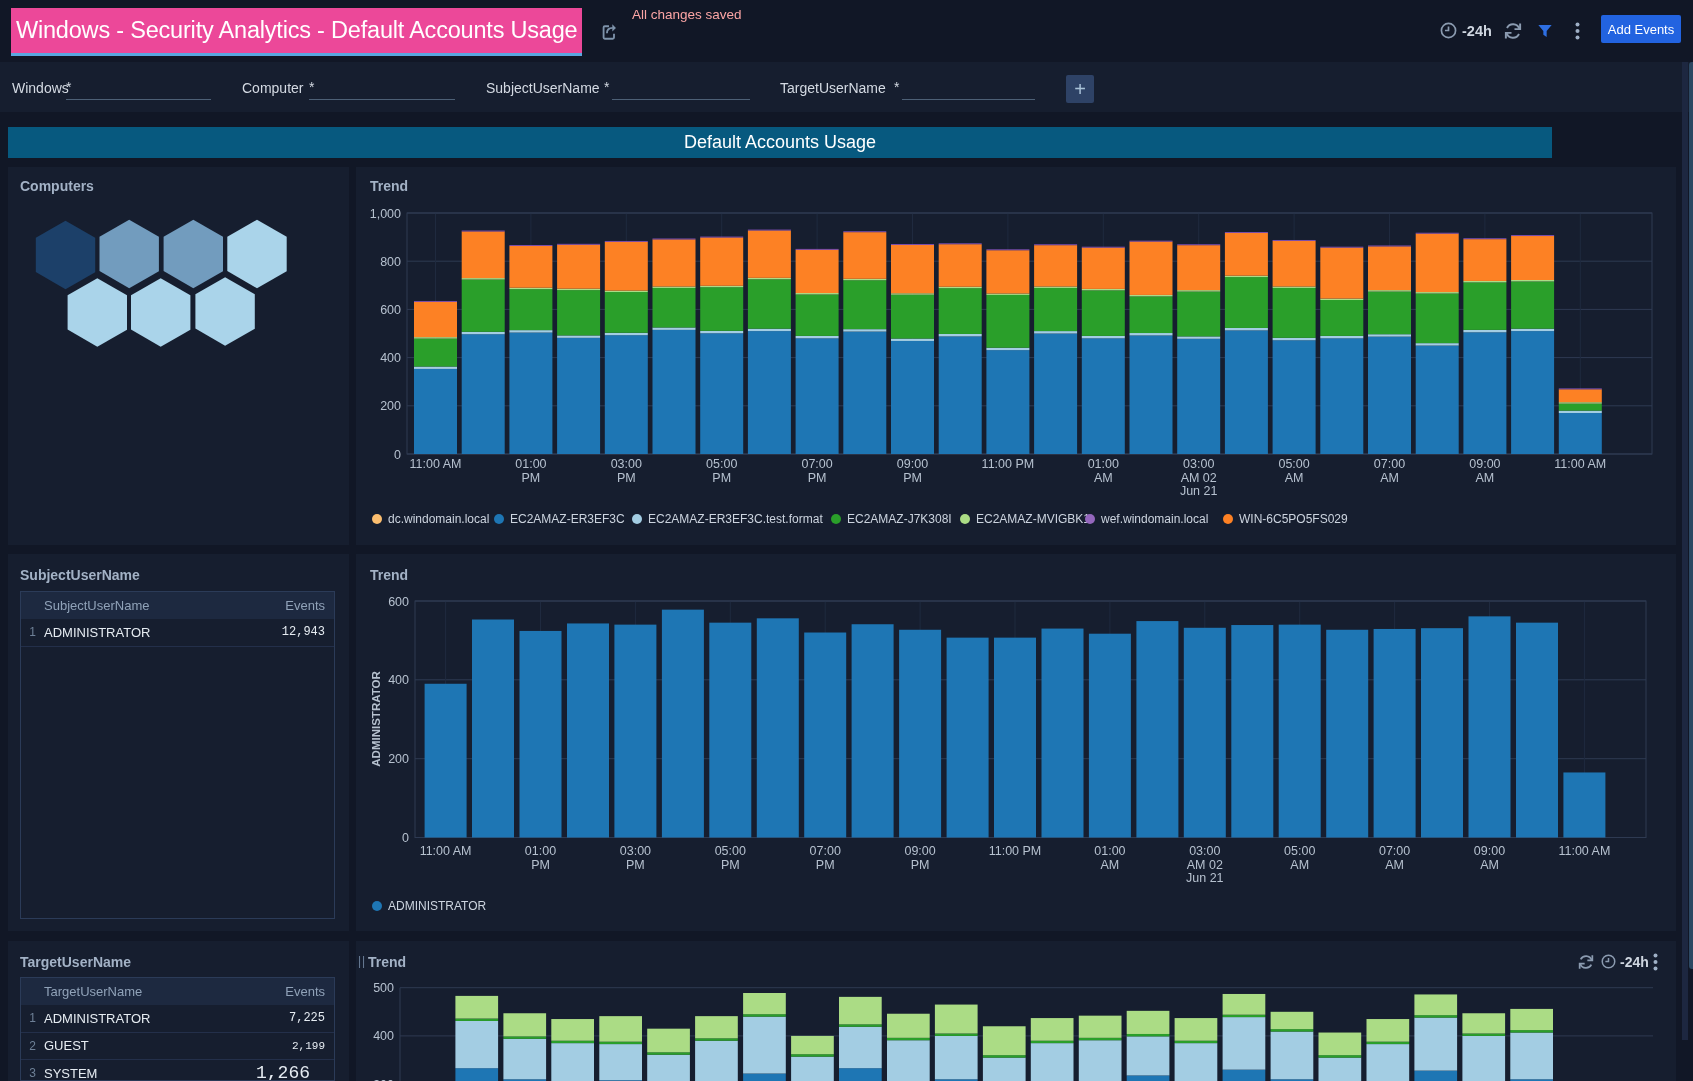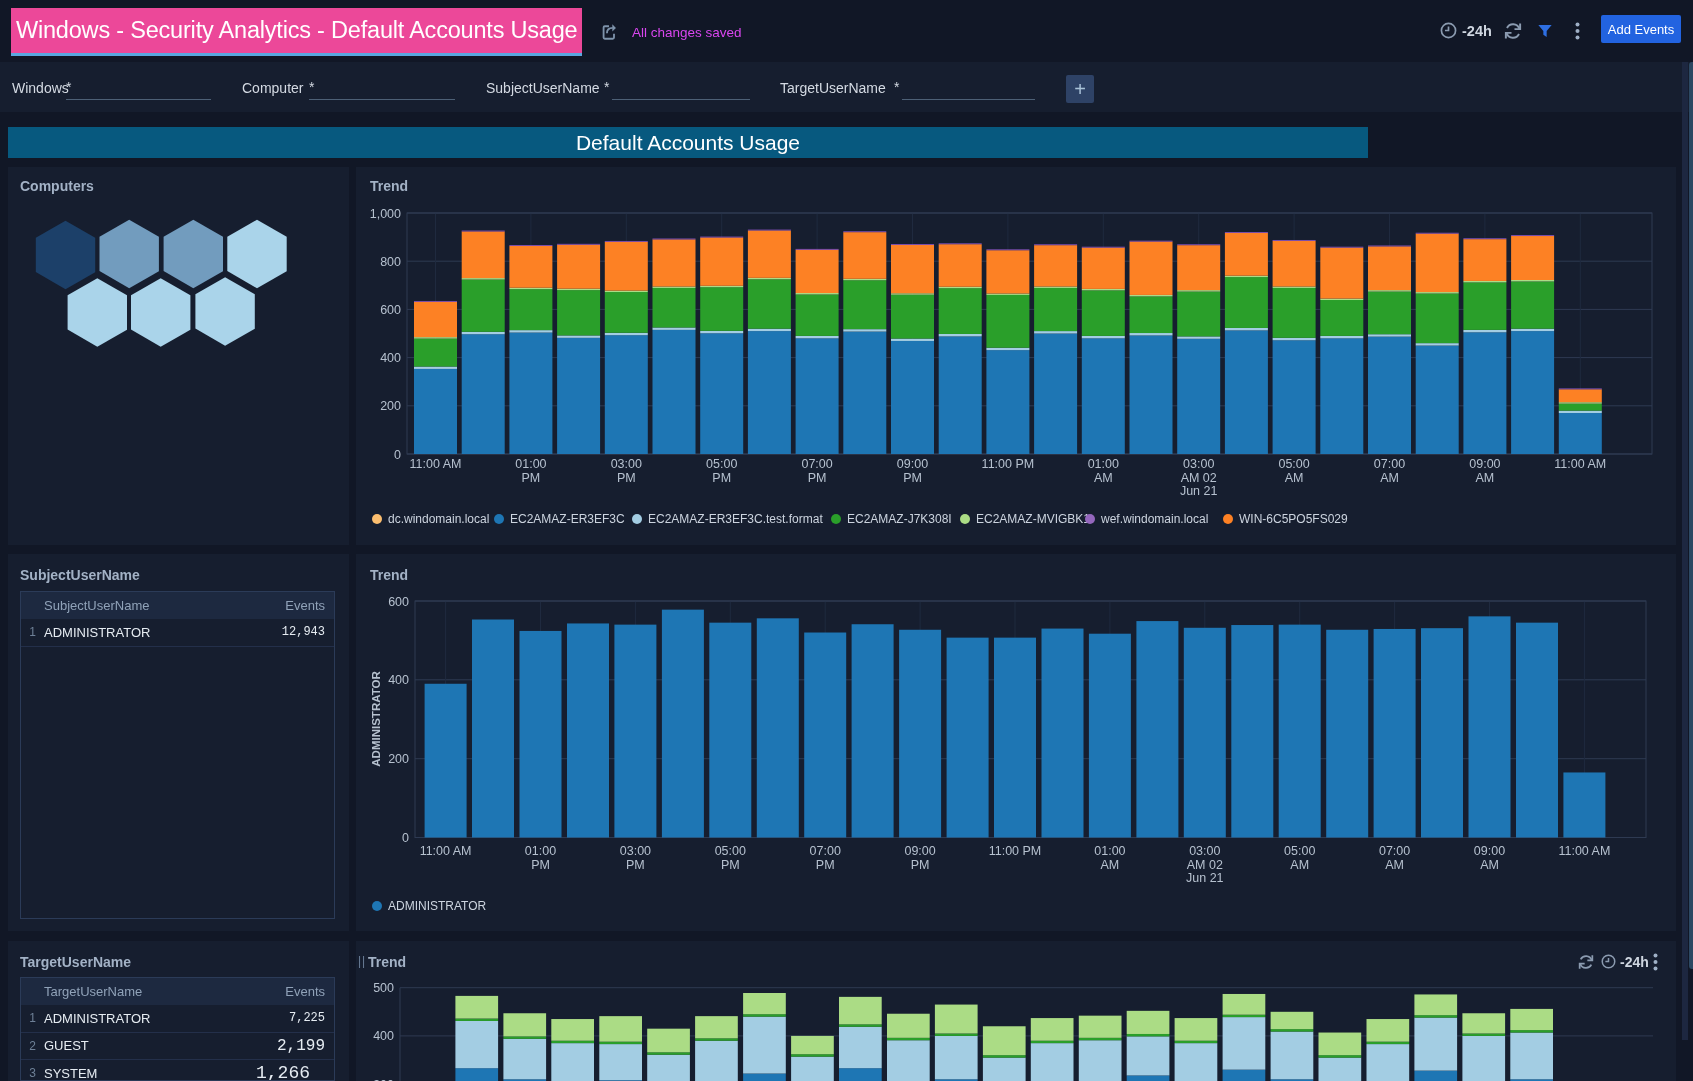--- a/index.html
+++ b/index.html
@@ -8,21 +8,21 @@
 </style></head><body>
 <div style="position:absolute;left:0;top:0;width:1693px;height:62px;background:#111726"></div>
 <div style="position:absolute;left:11px;top:8px;height:48px;background:#ec4899;border-bottom:3px solid #59a7e0;padding:12px 5px;display:flex;align-items:center">
     <span style="font-size:23.5px;letter-spacing:-0.2px;color:#ffffff;white-space:nowrap">Windows - Security Analytics - Default Accounts Usage</span>
   </div>
 <svg width="20" height="20" viewBox="0 0 24 24" style="position:absolute;left:599px;top:20px" xmlns="http://www.w3.org/2000/svg">
     <path d="M12 7.5 H7 Q5.5 7.5 5.5 9 V21 Q5.5 22.5 7 22.5 H16.5 Q18 22.5 18 21 V16.5" fill="none" stroke="#7e93ab" stroke-width="2.2"></path>
     <path d="M9.5 16 C9.5 10.5 12.5 9.5 16.5 9.5" fill="none" stroke="#7e93ab" stroke-width="2.2"></path>
     <path d="M16 5.2 L20.3 9.5 L16 13.8 Z" fill="#7e93ab"></path>
   </svg>
-<div style="position:absolute;left:632px;top:25px;font-size:13.5px;color:#d946ef">All changes saved</div>
+<div style="position:absolute;left:632px;top:7px;font-size:13.5px;color:#fca5a5">All changes saved</div>
 <svg width="17" height="17" viewBox="0 0 24 24" style="position:absolute;left:1440px;top:22px" xmlns="http://www.w3.org/2000/svg">
     <circle cx="12" cy="12" r="10" fill="none" stroke="#8b9bb0" stroke-width="2.4"></circle>
     <path d="M12 6.5 V12 H7" fill="none" stroke="#8b9bb0" stroke-width="2.4"></path>
   </svg>
 <div style="position:absolute;left:1462px;top:23px;font-size:14.5px;font-weight:bold;color:#cfd6e0">-24h</div>
 <svg width="18" height="18" viewBox="0 0 24 24" style="position:absolute;left:1504px;top:22px" xmlns="http://www.w3.org/2000/svg">
     <path d="M20.5 9 A9 9 0 0 0 4 8 M3.5 15 A9 9 0 0 0 20 16" fill="none" stroke="#8b9bb0" stroke-width="2.6"></path>
     <path d="M21.5 2 V9.5 H14" fill="none" stroke="#8b9bb0" stroke-width="2.6"></path>
     <path d="M2.5 22 V14.5 H10" fill="none" stroke="#8b9bb0" stroke-width="2.6"></path>
   </svg>
@@ -51,21 +51,21 @@
 <div style="position:absolute;left:902px;top:99px;width:133px;border-top:1px solid #4d6076"></div>
 <div style="position:absolute;left:66px;top:79px;font-size:14px;color:#d4dae3">*</div>
 <div style="position:absolute;left:309px;top:79px;font-size:14px;color:#d4dae3">*</div>
 <div style="position:absolute;left:604px;top:79px;font-size:14px;color:#d4dae3">*</div>
 <div style="position:absolute;left:894px;top:79px;font-size:14px;color:#d4dae3">*</div>
 <div style="position:absolute;left:1066px;top:75px;width:28px;height:28px;background:#2e4266;border-radius:2px;display:flex;align-items:center;justify-content:center">
     <span style="color:#a9c2d8;font-size:20px;line-height:20px">+</span>
   </div>
 <div style="position:absolute;left:1682px;top:62px;width:6px;height:978px;background:#1d2740"></div>
 <div style="position:absolute;left:1689px;top:62px;width:4px;height:907px;background:#2c4862;border-radius:3px 0 0 3px"></div>
-<div style="position:absolute;left:8px;top:127px;width:1360px;height:31px;background:#07597f;display:flex;align-items:center;justify-content:center;font-size:21px;color:#fff">Default Accounts Usage</div>
+<div style="position:absolute;left:8px;top:127px;width:1544px;height:31px;background:#07597f;display:flex;align-items:center;justify-content:center;font-size:18px;color:#fff">Default Accounts Usage</div>
 <div class="panel" style="left:8px;top:167px;width:341px;height:378px">
     <div class="ptitle" style="left:12px;top:11px">Computers</div>
     <svg width="341" height="378" style="position:absolute;left:0;top:0" xmlns="http://www.w3.org/2000/svg">
       <polygon points="57.5,53.7 27.8,70.8 27.8,105.1 57.5,122.3 87.2,105.2 87.2,70.8" fill="#1c4069"></polygon>
       <polygon points="121.2,52.7 91.5,69.8 91.5,104.1 121.2,121.3 150.9,104.2 150.9,69.8" fill="#729cbe"></polygon>
       <polygon points="185.3,52.7 155.6,69.8 155.6,104.1 185.3,121.3 215.0,104.2 215.0,69.8" fill="#729cbe"></polygon>
       <polygon points="249.0,52.7 219.3,69.8 219.3,104.1 249.0,121.3 278.7,104.2 278.7,69.8" fill="#aad4ea"></polygon>
       <polygon points="89.3,111.2 59.6,128.3 59.6,162.6 89.3,179.8 119.0,162.7 119.0,128.3" fill="#aad4ea"></polygon>
       <polygon points="152.7,111.2 123.0,128.3 123.0,162.6 152.7,179.8 182.4,162.7 182.4,128.3" fill="#aad4ea"></polygon>
       <polygon points="217.1,110.2 187.4,127.3 187.4,161.6 217.1,178.8 246.8,161.7 246.8,127.3" fill="#aad4ea"></polygon>
@@ -391,21 +391,21 @@
         <div style="margin-left:auto;margin-right:9px">Events</div>
       </div>
       <div style="height:27.5px;border-bottom:1px solid #232f4a;display:flex;align-items:center;font-size:13px">
         <div style="width:23px;text-align:center;color:#6e8097;font-size:12px">1</div>
         <div style="color:#e6ecf2">ADMINISTRATOR</div>
         <div style="margin-left:auto;margin-right:9px;color:#e6ecf2;font-family:'Liberation Mono',monospace;font-size:12px">7,225</div>
       </div>
       <div style="height:27.5px;border-bottom:1px solid #232f4a;display:flex;align-items:center;font-size:13px">
         <div style="width:23px;text-align:center;color:#6e8097;font-size:12px">2</div>
         <div style="color:#e6ecf2">GUEST</div>
-        <div style="margin-left:auto;margin-right:9px;color:#e6ecf2;font-family:'Liberation Mono',monospace;font-size:16px">2,199</div>
+        <div style="margin-left:auto;margin-right:9px;color:#e6ecf2;font-family:'Liberation Mono',monospace;font-size:11px">2,199</div>
       </div>
       <div style="height:27.5px;border-bottom:1px solid #232f4a;display:flex;align-items:center;font-size:13px">
         <div style="width:23px;text-align:center;color:#6e8097;font-size:12px">3</div>
         <div style="color:#e6ecf2">SYSTEM</div>
         <div style="margin-left:auto;margin-right:24px;color:#e6ecf2;font-family:'Liberation Mono',monospace;font-size:18px">1,266</div>
       </div>
     </div>
   </div>
 <div class="panel" style="left:356px;top:941px;width:1320px;height:140px">
     <div class="ptitle" style="left:12px;top:13px">Trend</div>

